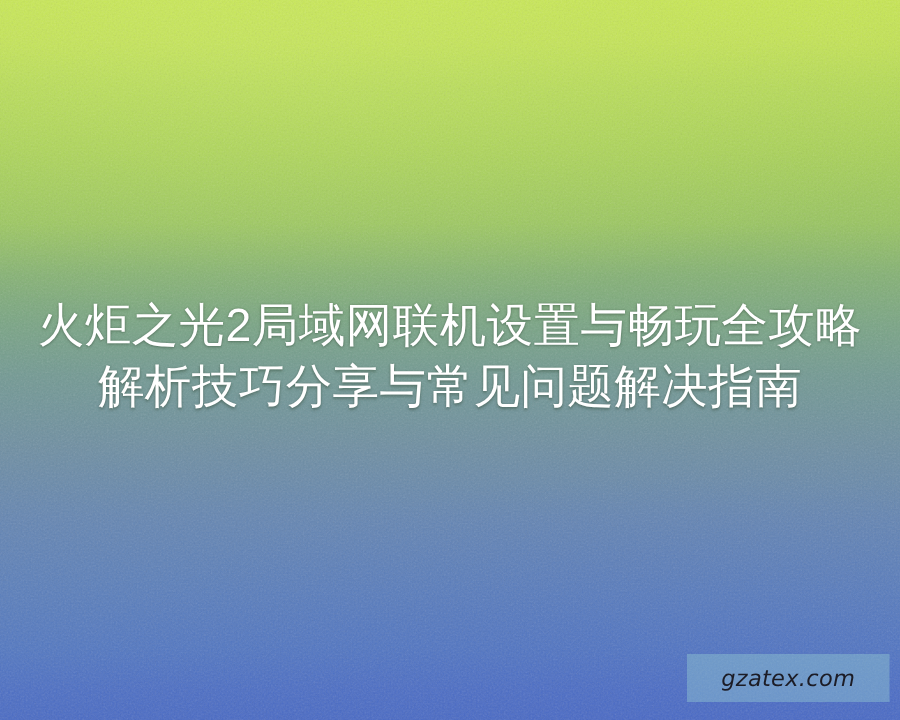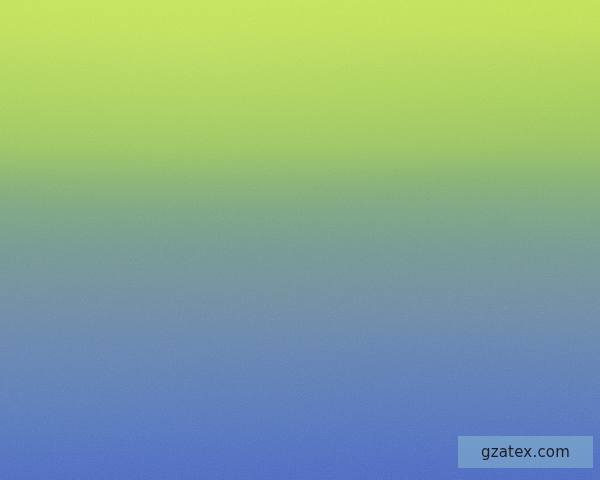--- a/index.html
+++ b/index.html
@@ -94,38 +94,43 @@
     display: flex;
     align-items: center;
     justify-content: center;
   }
   .watermark-text {
     color: #1c1c26;
     font-size: 15px;
     line-height: 1;
     letter-spacing: 0.2px;
     font-family: "DejaVu Sans", "Liberation Sans", sans-serif;
+    font-style: italic;
   }
 </style>
 </head>
 <body>
 
 <div id="banner">
 
   <div class="bg-gradient"></div>
   <div class="bg-sheen"></div>
 
   <div class="bg-noise">
     <svg xmlns="http://www.w3.org/2000/svg" width="600" height="480" preserveAspectRatio="none">
       <filter id="grain">
         <feTurbulence type="fractalNoise" baseFrequency="0.85" numOctaves="3" stitchTiles="stitch"></feTurbulence>
         <feColorMatrix type="saturate" values="0"></feColorMatrix>
       </filter>
       <rect width="600" height="480" filter="url(#grain)" opacity="0.55"></rect>
     </svg>
   </div>
 
+  <div class="title-block">
+    <span class="title-line">火炬之光2局域网联机设置与畅玩全攻略</span>
+    <span class="title-line">解析技巧分享与常见问题解决指南</span>
+  </div>
 
   <div class="watermark">
     <span class="watermark-text">gzatex.com</span>
   </div>
 
 </div>
 
 </body></html>

